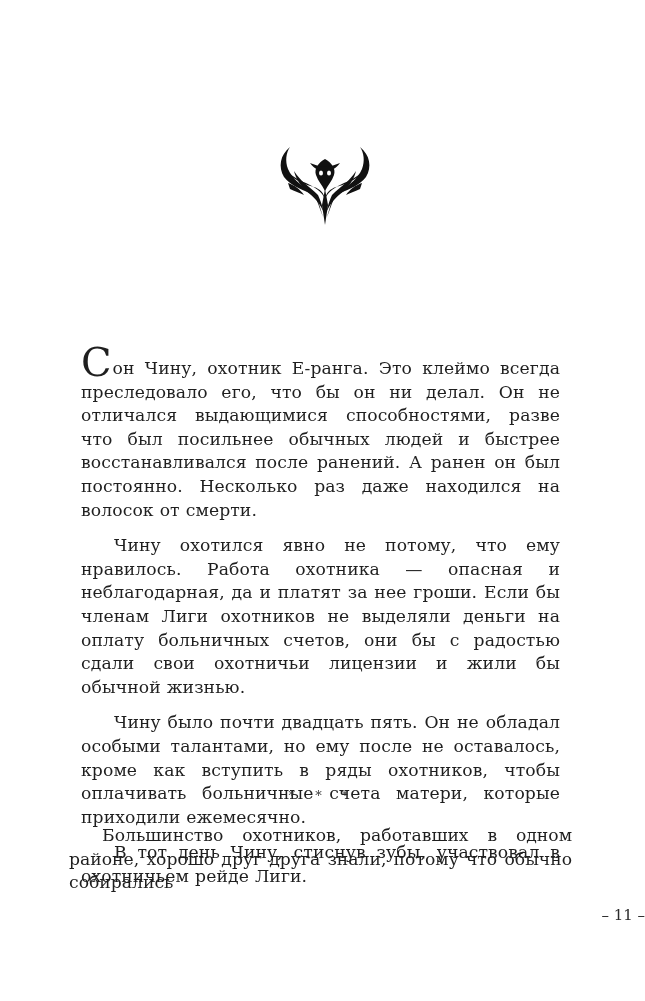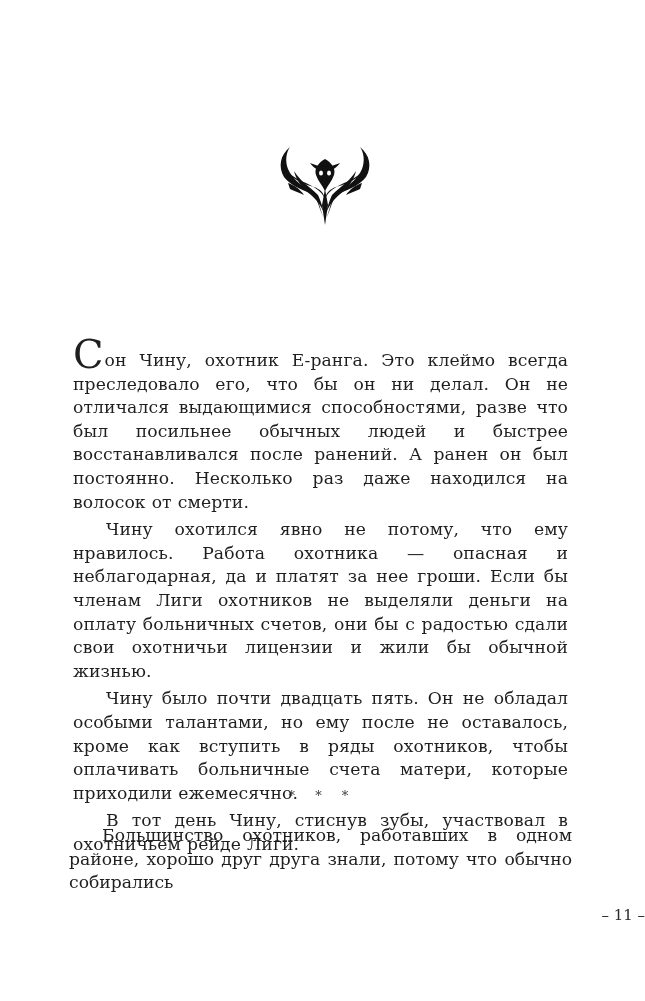--- a/index.html
+++ b/index.html
@@ -27,21 +27,21 @@
       left: 69px;
       top: 340px;
       width: 503px;
       font-size: 17.2px;
       line-height: 23.6px;
       text-align: justify;
       letter-spacing: 0.1px;
       word-spacing: 0.4px;
     }
     .text-block p {
-      margin: 4px;
+      margin: 12px;
       text-indent: 33px;
     }
     .text-block p.first {
       text-indent: 0;
     }
     .dropcap {
       font-size: 40px;
       line-height: 20px;
       vertical-align: -2px;
       margin-right: 1px;

